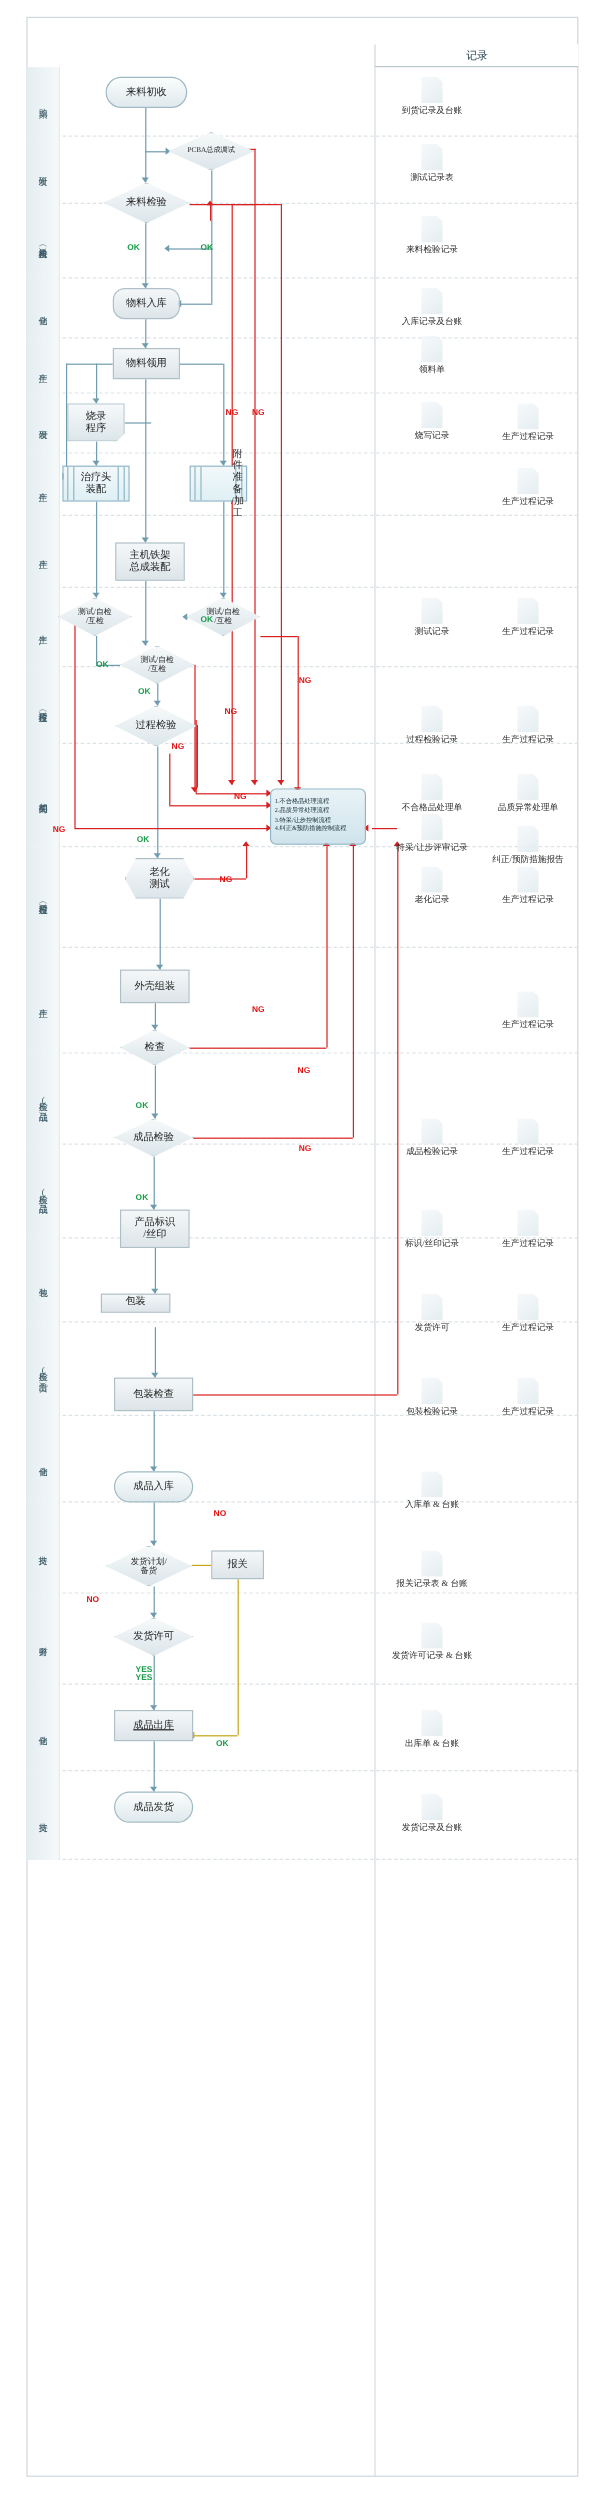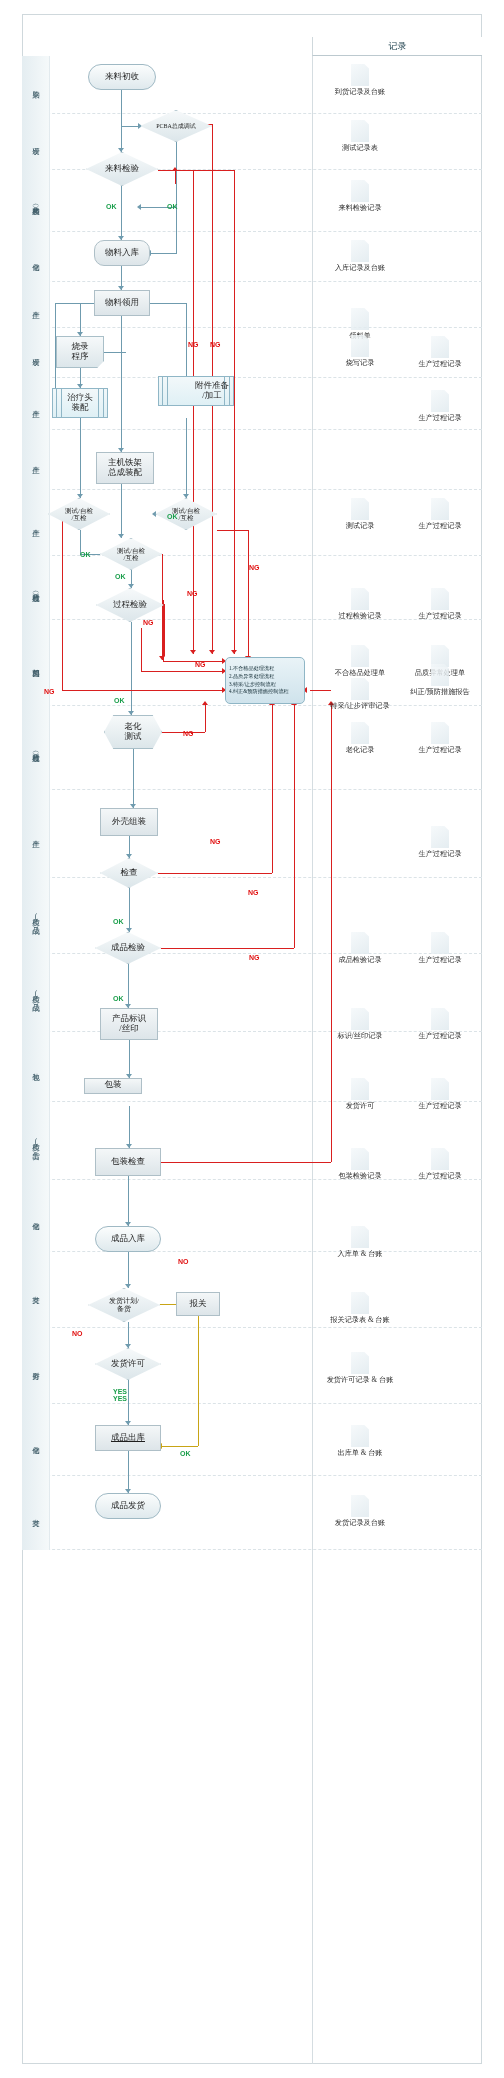--- a/index.html
+++ b/index.html
@@ -336,21 +336,21 @@
       </div>
       <div class="node n-dec n-doc" style="left: 56px; top: 336px; width: 48px; height: 32px;">
         <div class="dmask"></div>
         <span style="white-space: pre-line; position: relative; z-index: 2;">烧录
 程序</span>
       </div>
       <div class="node n-proc2" style="left: 52px; top: 388px; width: 56px; height: 30px;">
         <span style="white-space: pre-line; position: relative; z-index: 2;">治疗头
 装配</span>
       </div>
-      <div class="node n-proc2" style="left: 158px; top: 376px; width: 76px; height: 30px; padding-left: 32px;">
+      <div class="node n-proc2" style="left: 158px; top: 388px; width: 48px; height: 30px; padding-left: 32px;">
         <span style="white-space: pre-line; position: relative; z-index: 2;">附件准备
 /加工</span>
       </div>
       <div class="node n-proc" style="left: 96px; top: 452px; width: 58px; height: 32px;">
         <span style="white-space: pre-line; position: relative; z-index: 2;">主机铁架
 总成装配</span>
       </div>
       <div class="node n-dec" style="left: 48px; top: 498px; width: 62px; height: 32px; font-size: 6.5px;">
         <div class="dmask"></div>
         <span style="white-space: pre-line; position: relative; z-index: 2;">测试/自检
@@ -434,21 +434,21 @@
         <div class="cap">测试记录表</div>
       </div>
       <div class="rec" style="left: 318px; top: 180px; width: 84px; height: 34px;">
         <div class="pg"></div>
         <div class="cap">来料检验记录</div>
       </div>
       <div class="rec" style="left: 318px; top: 240px; width: 84px; height: 34px;">
         <div class="pg"></div>
         <div class="cap">入库记录及台账</div>
       </div>
-      <div class="rec" style="left: 318px; top: 308px; width: 84px; height: 34px;">
+      <div class="rec" style="left: 318px; top: 280px; width: 84px; height: 34px;">
         <div class="pg"></div>
         <div class="cap">领料单</div>
       </div>
       <div class="rec" style="left: 318px; top: 335px; width: 84px; height: 34px;">
         <div class="pg"></div>
         <div class="cap">烧写记录</div>
       </div>
       <div class="rec" style="left: 398px; top: 336px; width: 84px; height: 34px;">
         <div class="pg"></div>
         <div class="cap">生产过程记录</div>
@@ -478,21 +478,21 @@
         <div class="cap">不合格品处理单</div>
       </div>
       <div class="rec" style="left: 398px; top: 645px; width: 84px; height: 34px;">
         <div class="pg"></div>
         <div class="cap">品质异常处理单</div>
       </div>
       <div class="rec" style="left: 318px; top: 678px; width: 84px; height: 34px;">
         <div class="pg"></div>
         <div class="cap">特采/让步评审记录</div>
       </div>
-      <div class="rec" style="left: 398px; top: 664px; width: 84px; height: 34px;">
+      <div class="rec" style="left: 398px; top: 688px; width: 84px; height: 34px;">
         <div class="pg"></div>
         <div class="cap">纠正/预防措施报告</div>
       </div>
       <div class="rec" style="left: 318px; top: 722px; width: 84px; height: 34px;">
         <div class="pg"></div>
         <div class="cap">老化记录</div>
       </div>
       <div class="rec" style="left: 398px; top: 722px; width: 84px; height: 34px;">
         <div class="pg"></div>
         <div class="cap">生产过程记录</div>

